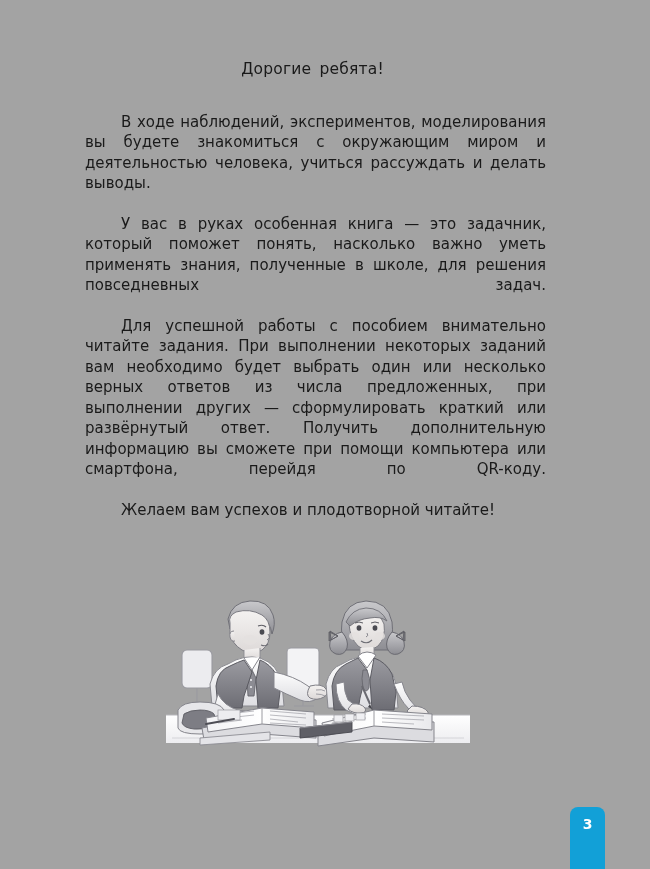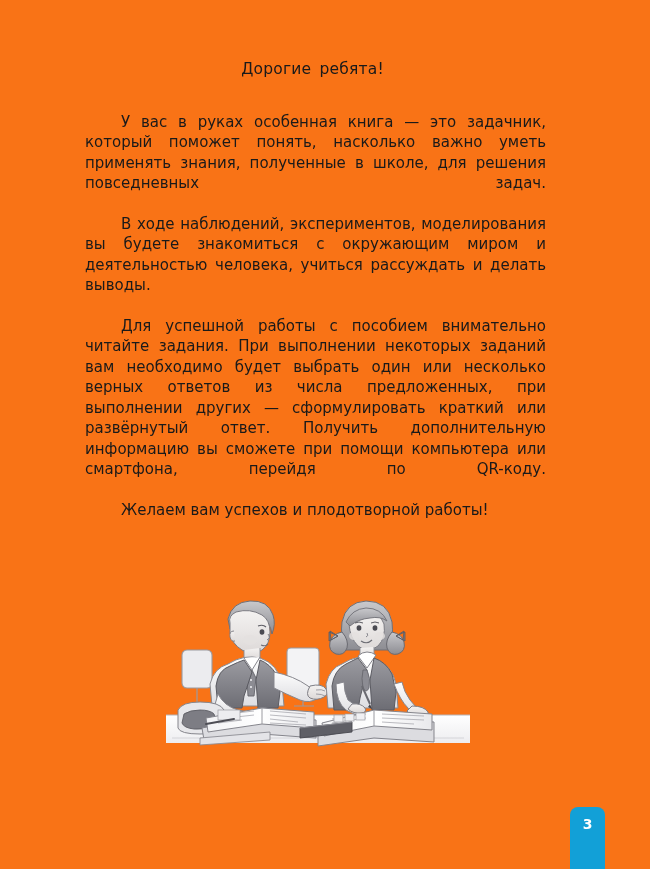--- a/index.html
+++ b/index.html
@@ -12,21 +12,21 @@
     height: 869px;
     position: relative;
     overflow: hidden;
     font-family: "DejaVu Sans", "Liberation Sans", sans-serif;
     color: #1a1a1a;
   }
 
   .page {
     position: absolute;
     inset: 0;
-    background: #f97316;
+    background: #a3a3a3;
   }
 
   
   .page-heading {
     position: absolute;
     left: 0;
     top: 60px;
     width: 625px;
     text-align: center;
     font-size: 15.5px;
@@ -92,24 +92,24 @@
   }
 </style>
 </head>
 <body>
 
 <div class="page">
 
   <div class="page-heading">Дорогие  ребята!</div>
 
   <div class="text-column">
+    <p class="body-paragraph">В ходе наблюдений, экспериментов, моделирования вы будете знакомиться с окружающим миром и деятельностью человека, учиться рассуждать и делать выводы.</p>
     <p class="body-paragraph">У вас в руках особенная книга — это задачник, который поможет понять, насколько важно уметь применять знания, полученные в школе, для решения повседневных задач.</p>
-    <p class="body-paragraph">В ходе наблюдений, экспериментов, моделирования вы будете знакомиться с окружающим миром и деятельностью человека, учиться рассуждать и делать выводы.</p>
     <p class="body-paragraph">Для успешной работы с пособием внимательно читайте задания. При выполнении некоторых заданий вам необходимо будет выбрать один или несколько верных ответов из числа предложенных, при выполнении других — сформулировать краткий или развёрнутый ответ. Получить дополнительную информацию вы сможете при помощи компьютера или смартфона, перейдя по QR-коду.</p>
-    <p class="body-paragraph no-stretch">Желаем вам успехов и плодотворной работы!</p>
+    <p class="body-paragraph no-stretch">Желаем вам успехов и плодотворной читайте!</p>
   </div>
 
   <div class="illustration">
     <svg viewBox="0 0 304 162" xmlns="http://www.w3.org/2000/svg" aria-hidden="true">
       <defs>
         <linearGradient id="gHair" x1="0" y1="0" x2="0" y2="1">
           <stop offset="0%" stop-color="#c9c9cc"></stop>
           <stop offset="100%" stop-color="#8d8d93"></stop>
         </linearGradient>
         <linearGradient id="gVest" x1="0" y1="0" x2="0" y2="1">

